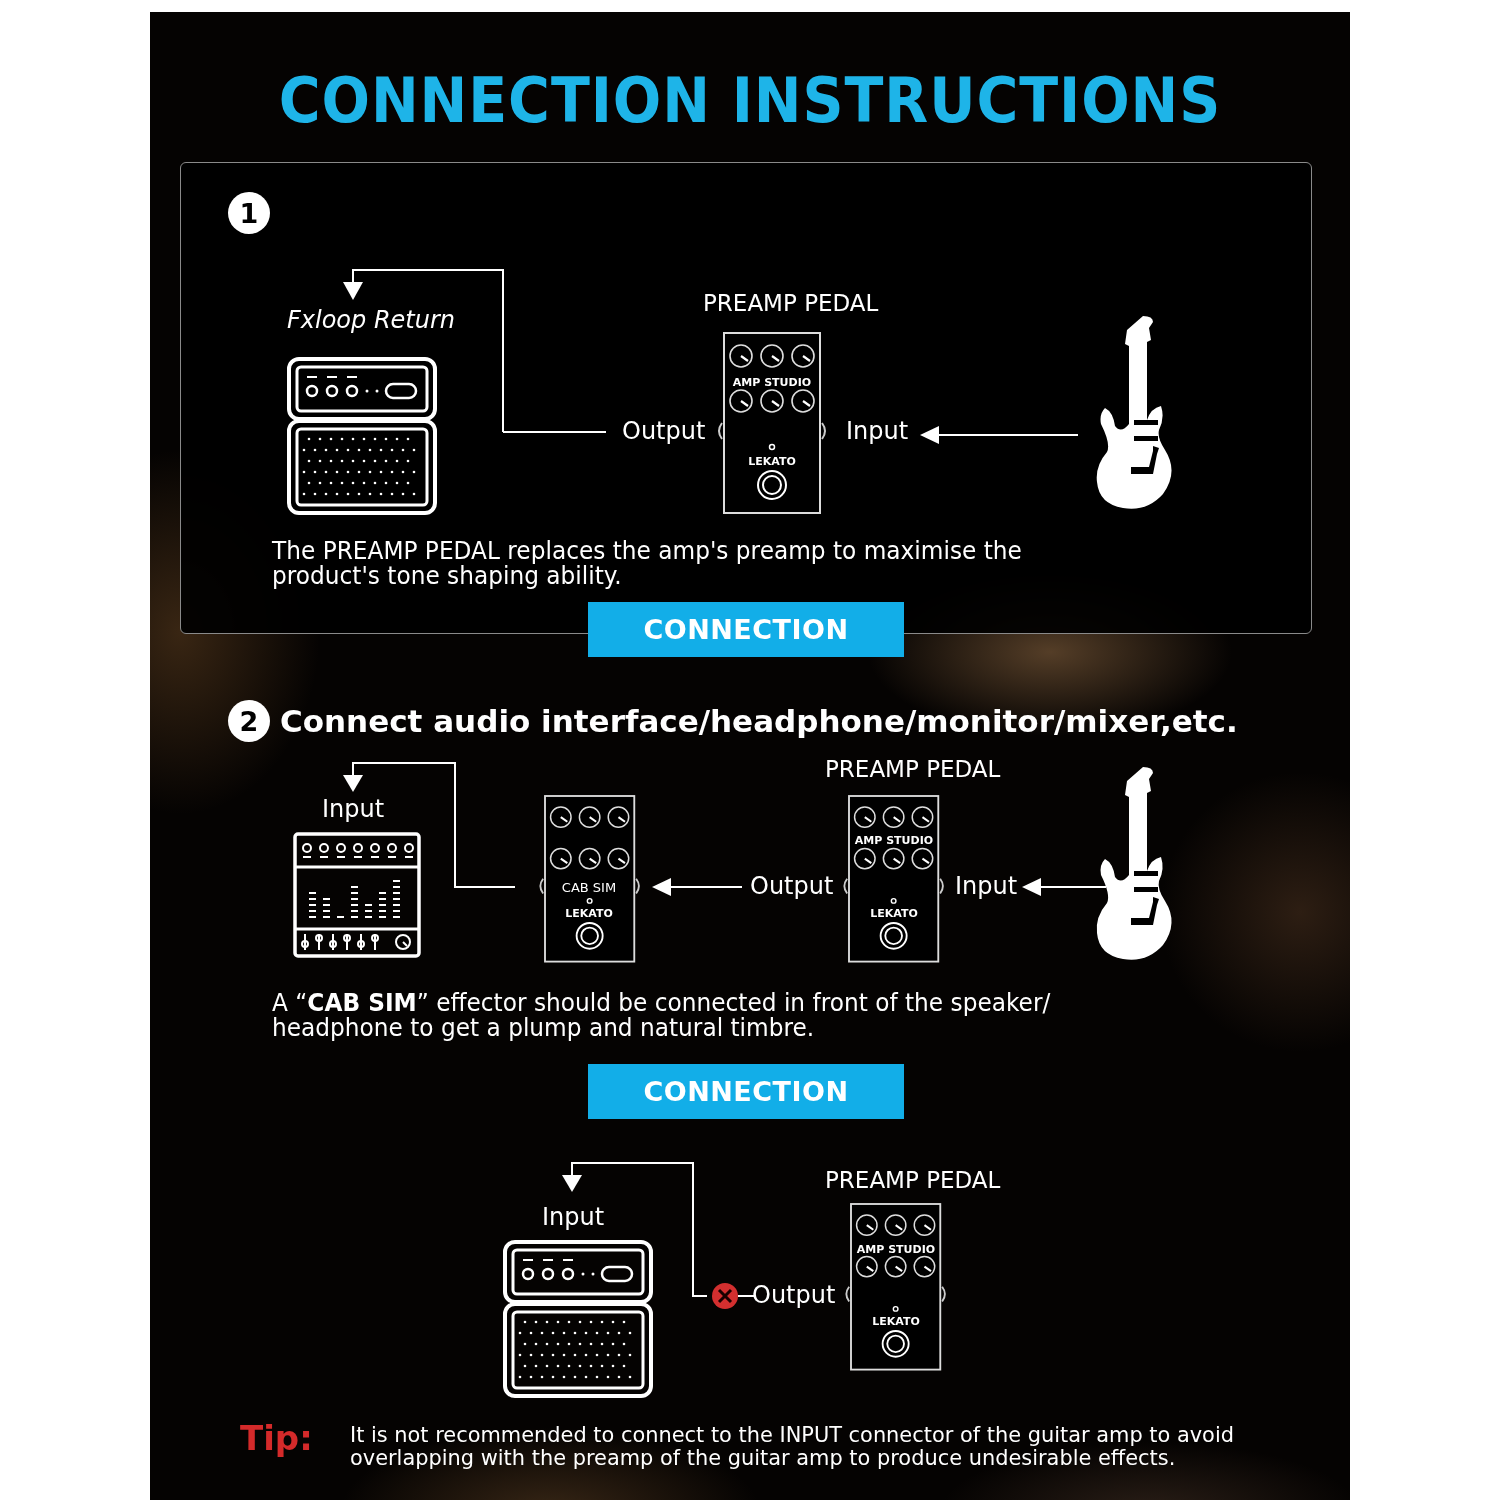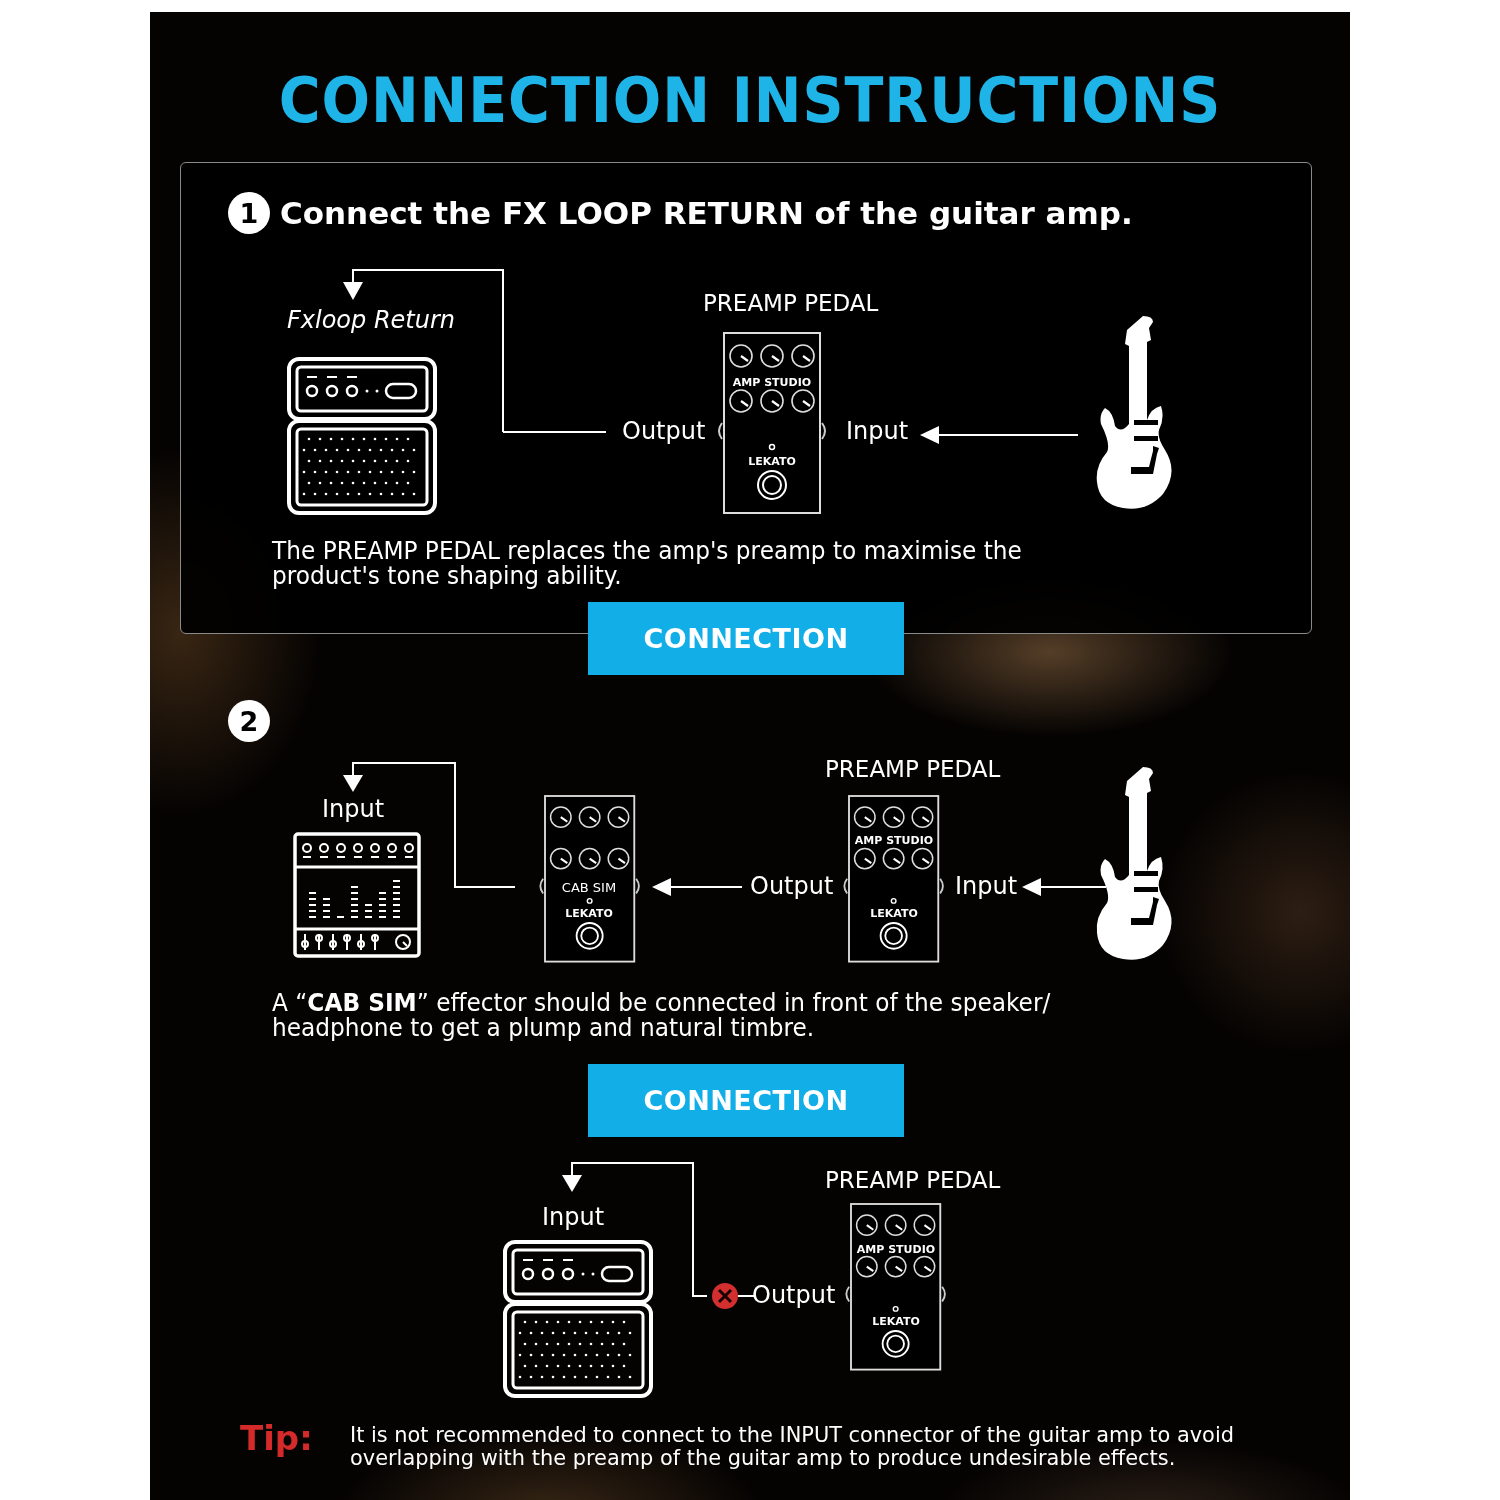--- a/index.html
+++ b/index.html
@@ -40,21 +40,21 @@
     width: 42px; height: 42px; border-radius: 50%; background: #ffffff; color: #000;
     font-size: 27px; font-weight: bold; display: flex; align-items: center; justify-content: center;
   }
   .desc {
     position: absolute; font-family: "DejaVu Sans", sans-serif; font-size: 25px; line-height: 25px;
     color: #ffffff; transform-origin: left top; transform: scaleX(0.93);
   }
   .desc b { font-weight: bold; }
 
   .conn-btn {
-    position: absolute; width: 316px; height: 73px; background: #12aee8;
+    position: absolute; width: 316px; height: 55px; background: #12aee8;
     display: flex; align-items: center; justify-content: center;
     font-weight: bold; font-size: 27px; color: #ffffff; letter-spacing: 0.5px;
   }
 
   .label {
     position: absolute; font-size: 24px; color: #ffffff; white-space: nowrap;
   }
   .svg-layer { position: absolute; left: 0; top: 0; overflow: visible; }
 
   .tip-label {
@@ -69,21 +69,20 @@
 <body>
 
 <div class="canvas">
 
   <div class="main-title">CONNECTION INSTRUCTIONS</div>
 
   <div class="panel panel-1"></div>
 
   <div class="step-heading" style="left:78px; top:180px;">
     <div class="step-badge">1</div>
-    <span>Connect the FX LOOP RETURN of the guitar amp.</span>
   </div>
 
   <div class="label" style="left:137px; top:294px;font-style:italic;">Fxloop Return</div>
   <div class="label" style="left:553px; top:278px; font-size:23px;">PREAMP PEDAL</div>
   <div class="label" style="left:472px; top:405px;">Output</div>
   <div class="label" style="left:696px; top:405px;">Input</div>
 
   <svg class="svg-layer" width="1200" height="1500">
     <defs>
       <g id="amp-icon">
@@ -341,20 +340,21 @@
     <div>The PREAMP PEDAL replaces the amp's preamp to maximise the</div>
     <div>product's tone shaping ability.</div>
   </div>
 
   <div class="conn-btn" style="left:438px; top:590px;">CONNECTION</div>
 
   <div class="panel panel-2" style="z-index:-1"></div>
 
   <div class="step-heading" style="left:78px; top:688px;">
     <div class="step-badge">2</div>
+    <span>Connect audio interface/headphone/monitor/mixer,etc.</span>
   </div>
 
   <div class="label" style="left:172px; top:783px;">Input</div>
   <div class="label" style="left:675px; top:744px; font-size:23px;">PREAMP PEDAL</div>
   <div class="label" style="left:600px; top:860px;">Output</div>
   <div class="label" style="left:805px; top:860px;">Input</div>
 
   <div class="desc" style="left:122px; top:978px;">
     <div><span>A “</span><b>CAB SIM</b><span>” effector should be connected in front of the speaker/</span></div>
     <div>headphone to get a plump and natural timbre.</div>

